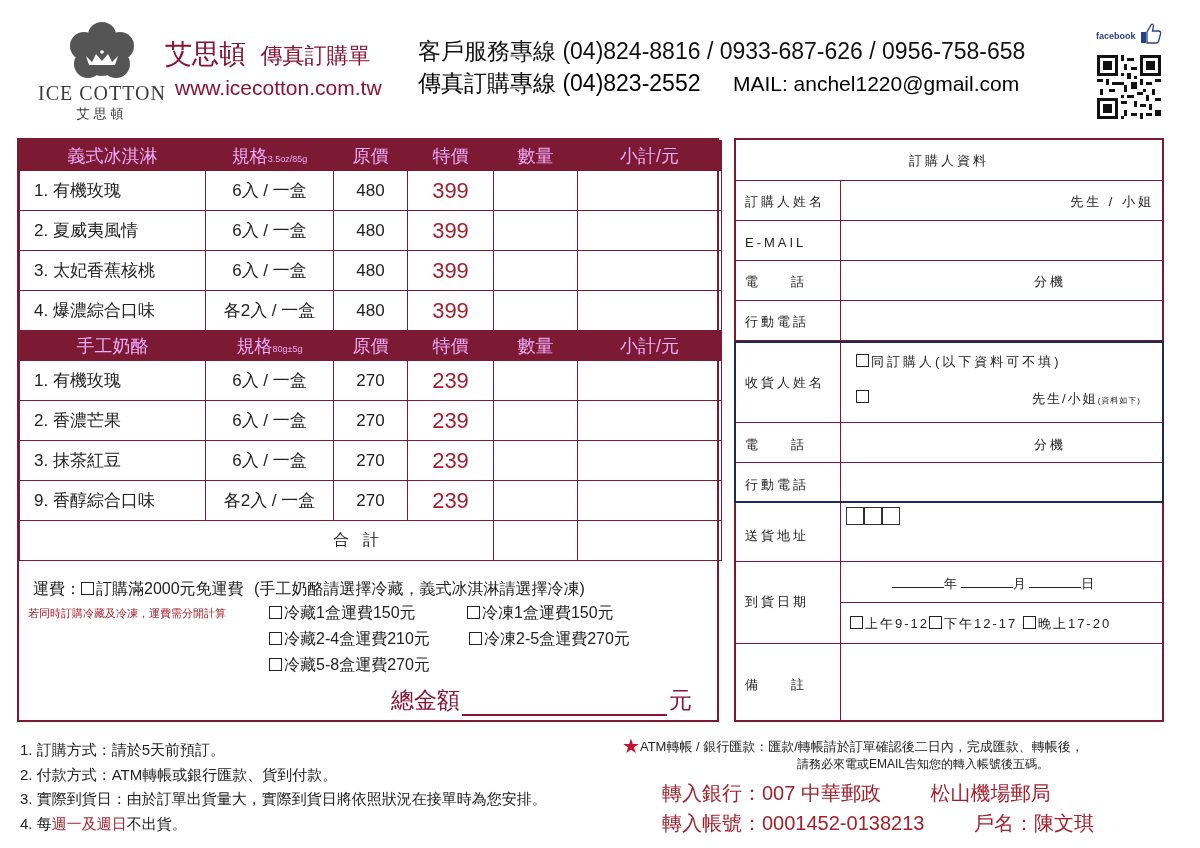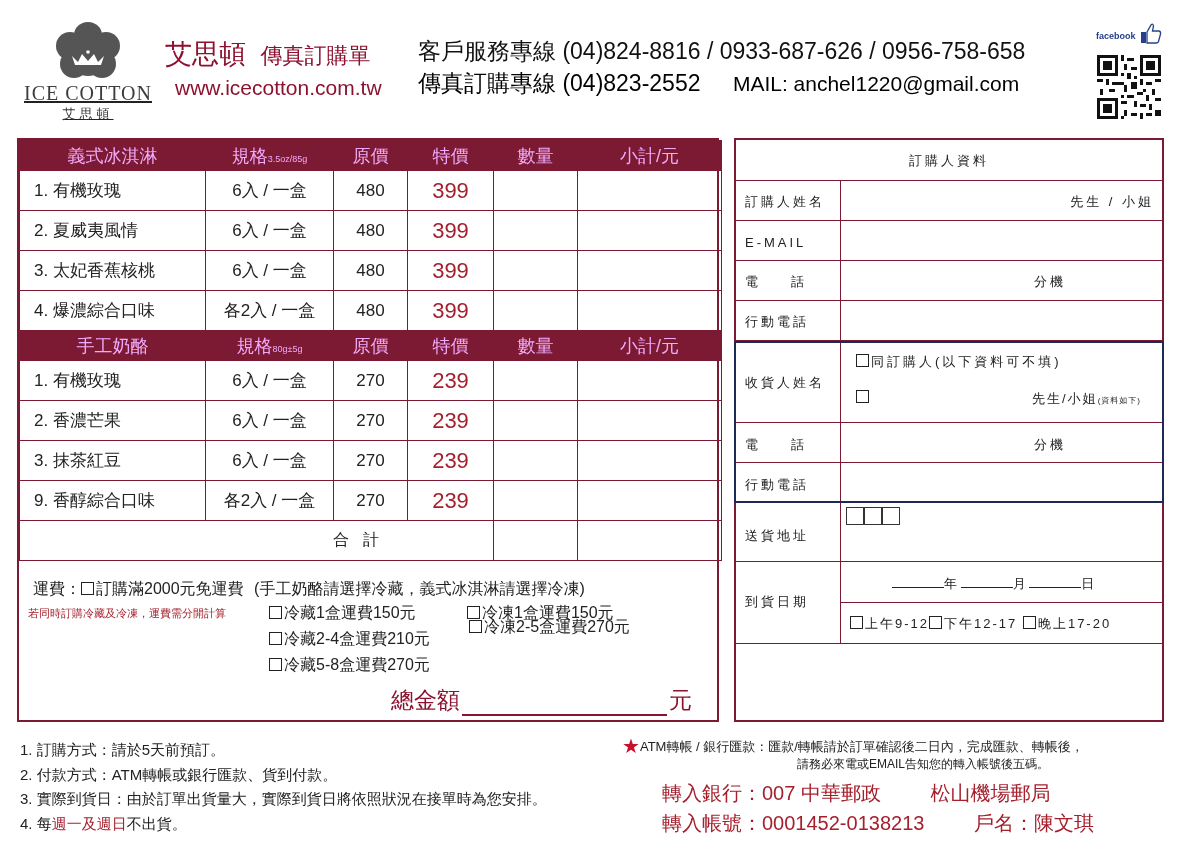--- a/index.html
+++ b/index.html
@@ -1,20 +1,20 @@
 <!DOCTYPE html>
 <html><head>
 <meta charset="utf-8">
 <style>
   * { box-sizing: border-box; margin: 0; padding: 0; }
   html, body { width: 1200px; height: 848px; background: #ffffff; overflow: hidden; }
   body { font-family: "Liberation Sans", "DejaVu Sans", sans-serif; color: #222; position: relative; }
 
   
-  .logo { position: absolute; left: 18px; top: 22px; width: 140px; height: 100px; text-align: center; text-decoration: underline; }
+  .logo { position: absolute; left: 32px; top: 22px; width: 140px; height: 100px; text-align: center; }
   .logo-mark { position: relative; width: 72px; height: 62px; margin: 0 auto; }
   .logo-mark .petal { position: absolute; background: #555; border-radius: 50%; }
   .logo-mark .crown { position: absolute; left: 18px; top: 28px; width: 36px; height: 18px; }
   .logo-name { font-family: "Liberation Serif", "DejaVu Serif", serif; font-size: 20px; letter-spacing: 1px; color: #3d3d3d; margin-top: -2px; white-space: nowrap; }
   .logo-sub { font-family: "DejaVu Serif", serif; font-size: 13px; letter-spacing: 4px; color: #333; margin-top: 0px; }
 
   .brand { position: absolute; left: 165px; top: 36px; color: #8c1230; white-space: nowrap; }
   .brand-name { font-size: 27px; font-weight: normal; }
   .brand-title { font-size: 22px; margin-left: 10px; }
   .brand-url { position: absolute; left: 175px; top: 76px; font-size: 21px; color: #8c1230; white-space: nowrap; }
@@ -247,21 +247,21 @@
 
   <div class="ship">
     <div class="ship-line1">
       <span>運費：</span><span class="cb"></span><span>訂購滿2000元免運費</span>
       <span style="margin-left:6px">(手工奶酪請選擇冷藏，義式冰淇淋請選擇冷凍)</span>
     </div>
     <div class="ship-note">若同時訂購冷藏及冷凍，運費需分開計算</div>
     <div class="opt" style="left:250px;top:30px"><span class="cb"></span><span>冷藏1盒運費150元</span></div>
     <div class="opt" style="left:448px;top:30px"><span class="cb"></span><span>冷凍1盒運費150元</span></div>
     <div class="opt" style="left:250px;top:56px"><span class="cb"></span><span>冷藏2-4盒運費210元</span></div>
-    <div class="opt" style="left:450px;top:44px"><span class="cb"></span><span>冷凍2-5盒運費270元</span></div>
+    <div class="opt" style="left:450px;top:56px"><span class="cb"></span><span>冷凍2-5盒運費270元</span></div>
     <div class="opt" style="left:250px;top:82px"><span class="cb"></span><span>冷藏5-8盒運費270元</span></div>
     <div class="total">
       <span>總金額</span><span class="line"></span><span>元</span>
     </div>
   </div>
 </div>
 
 <div class="right">
 
   <div class="rrow" style="top:0;height:41px;">
@@ -332,20 +332,25 @@
       <span style="display:inline-block;width:52px;border-bottom:1.5px solid #222"></span><span>年</span>
       <span style="display:inline-block;width:52px;border-bottom:1.5px solid #222"></span><span>月</span>
       <span style="display:inline-block;width:52px;border-bottom:1.5px solid #222"></span><span>日</span>
     </div>
     <div class="rtxt" style="left:114px;top:53px;letter-spacing:2px">
       <span><span class="cb"></span><span>上午9-12</span></span><span><span class="cb"></span><span>下午12-17</span></span>
       <span><span class="cb"></span><span>晚上17-20</span></span>
     </div>
   </div>
 
+  <div style="position:absolute;left:0;top:504px;width:100%;height:78px;">
+    <div class="rdiv" style="height:78px"></div>
+    <div class="rlabel" style="top:32px;letter-spacing:10px">備　註</div>
+    <div style="position:absolute;left:106px;top:0;width:320px;height:76px"></div>
+  </div>
   <div class="navybox"></div>
 </div>
 
 <div class="notes">
   <div>1. 訂購方式：請於5天前預訂。</div>
   <div>2. 付款方式：ATM轉帳或銀行匯款、貨到付款。</div>
   <div>3. 實際到貨日：由於訂單出貨量大，實際到貨日將依照狀況在接單時為您安排。</div>
   <div><span>4. 每</span><span class="red">週一及週日</span><span>不出貨。</span></div>
 </div>
 

